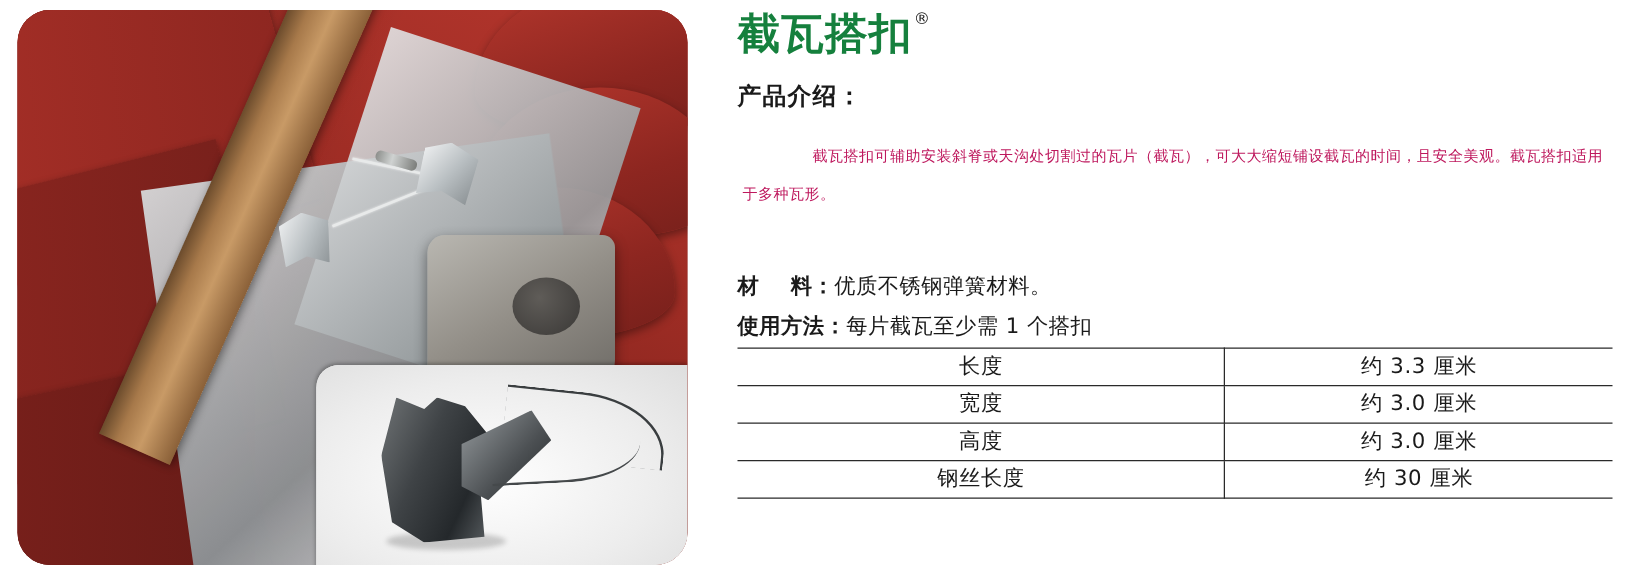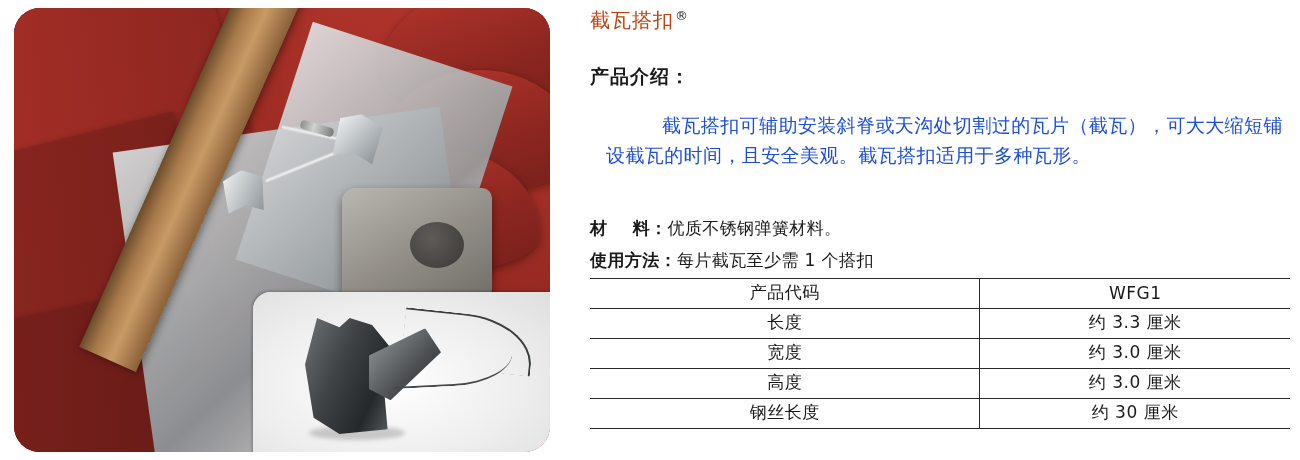--- a/index.html
+++ b/index.html
@@ -225,23 +225,23 @@
   }
   .title-row {
     position: absolute;
     left: 0;
     top: 10px;
     display: flex;
     align-items: flex-start;
   }
   .title {
     font-family: "DejaVu Sans", "Liberation Sans", sans-serif;
-    font-size: 20px;
-    font-weight: normal;
-    color: #c2410c;
+    font-size: 34px;
+    font-weight: bold;
+    color: #15803d;
     letter-spacing: 1px;
     line-height: 1;
   }
   .reg-mark {
     font-family: "DejaVu Sans", sans-serif;
     font-size: 13px;
     color: #222;
     margin-left: 1px;
     margin-top: -2px;
   }
@@ -250,26 +250,26 @@
     left: 0;
     top: 64px;
     font-family: "DejaVu Sans", "Liberation Sans", sans-serif;
     font-size: 19px;
     font-weight: bold;
     color: #1a1a1a;
     letter-spacing: 1px;
   }
   .body-text {
     position: absolute;
-    left: 16px;
+    left: 4px;
     top: 110px;
     width: 690px;
     font-family: "DejaVu Sans", "Liberation Sans", sans-serif;
-    font-size: 19px;
-    color: #1d4ed8;
+    font-size: 12px;
+    color: #be185d;
     line-height: 30px;
     text-indent: 56px;
     letter-spacing: 0.4px;
   }
   .spec-line {
     position: absolute;
     left: 0;
     font-family: "DejaVu Sans", "Liberation Sans", sans-serif;
     font-size: 17px;
     color: #1a1a1a;
@@ -366,24 +366,20 @@
     </div>
 
     <div class="spec-line line-usage">
       <span class="lbl">使用方法：</span>
       <span class="val">每片截瓦至少需 1 个搭扣</span>
     </div>
 
     <table class="spec-table">
       <tbody>
         <tr>
-          <td class="c1">产品代码</td>
-          <td class="c2">WFG1</td>
-        </tr>
-        <tr>
           <td class="c1">长度</td>
           <td class="c2">约 3.3 厘米</td>
         </tr>
         <tr>
           <td class="c1">宽度</td>
           <td class="c2">约 3.0 厘米</td>
         </tr>
         <tr>
           <td class="c1">高度</td>
           <td class="c2">约 3.0 厘米</td>

